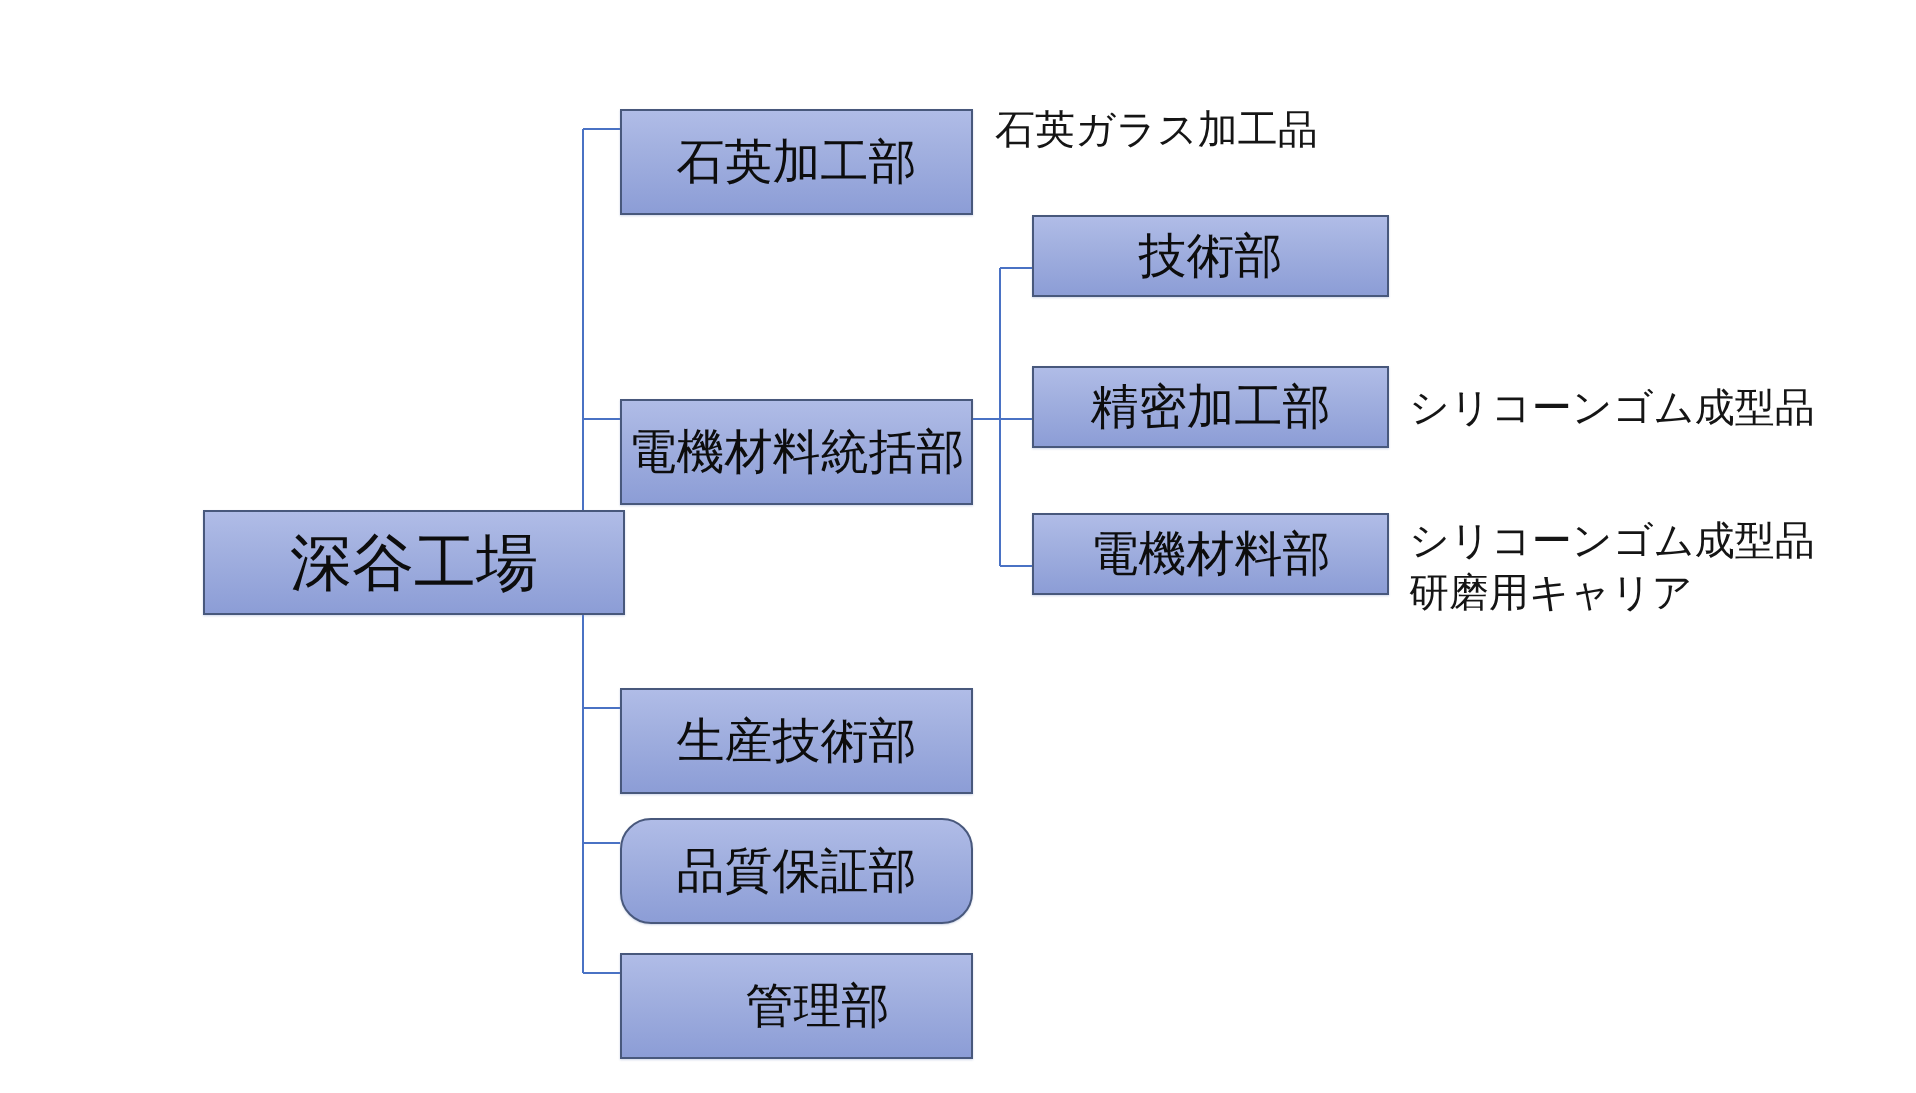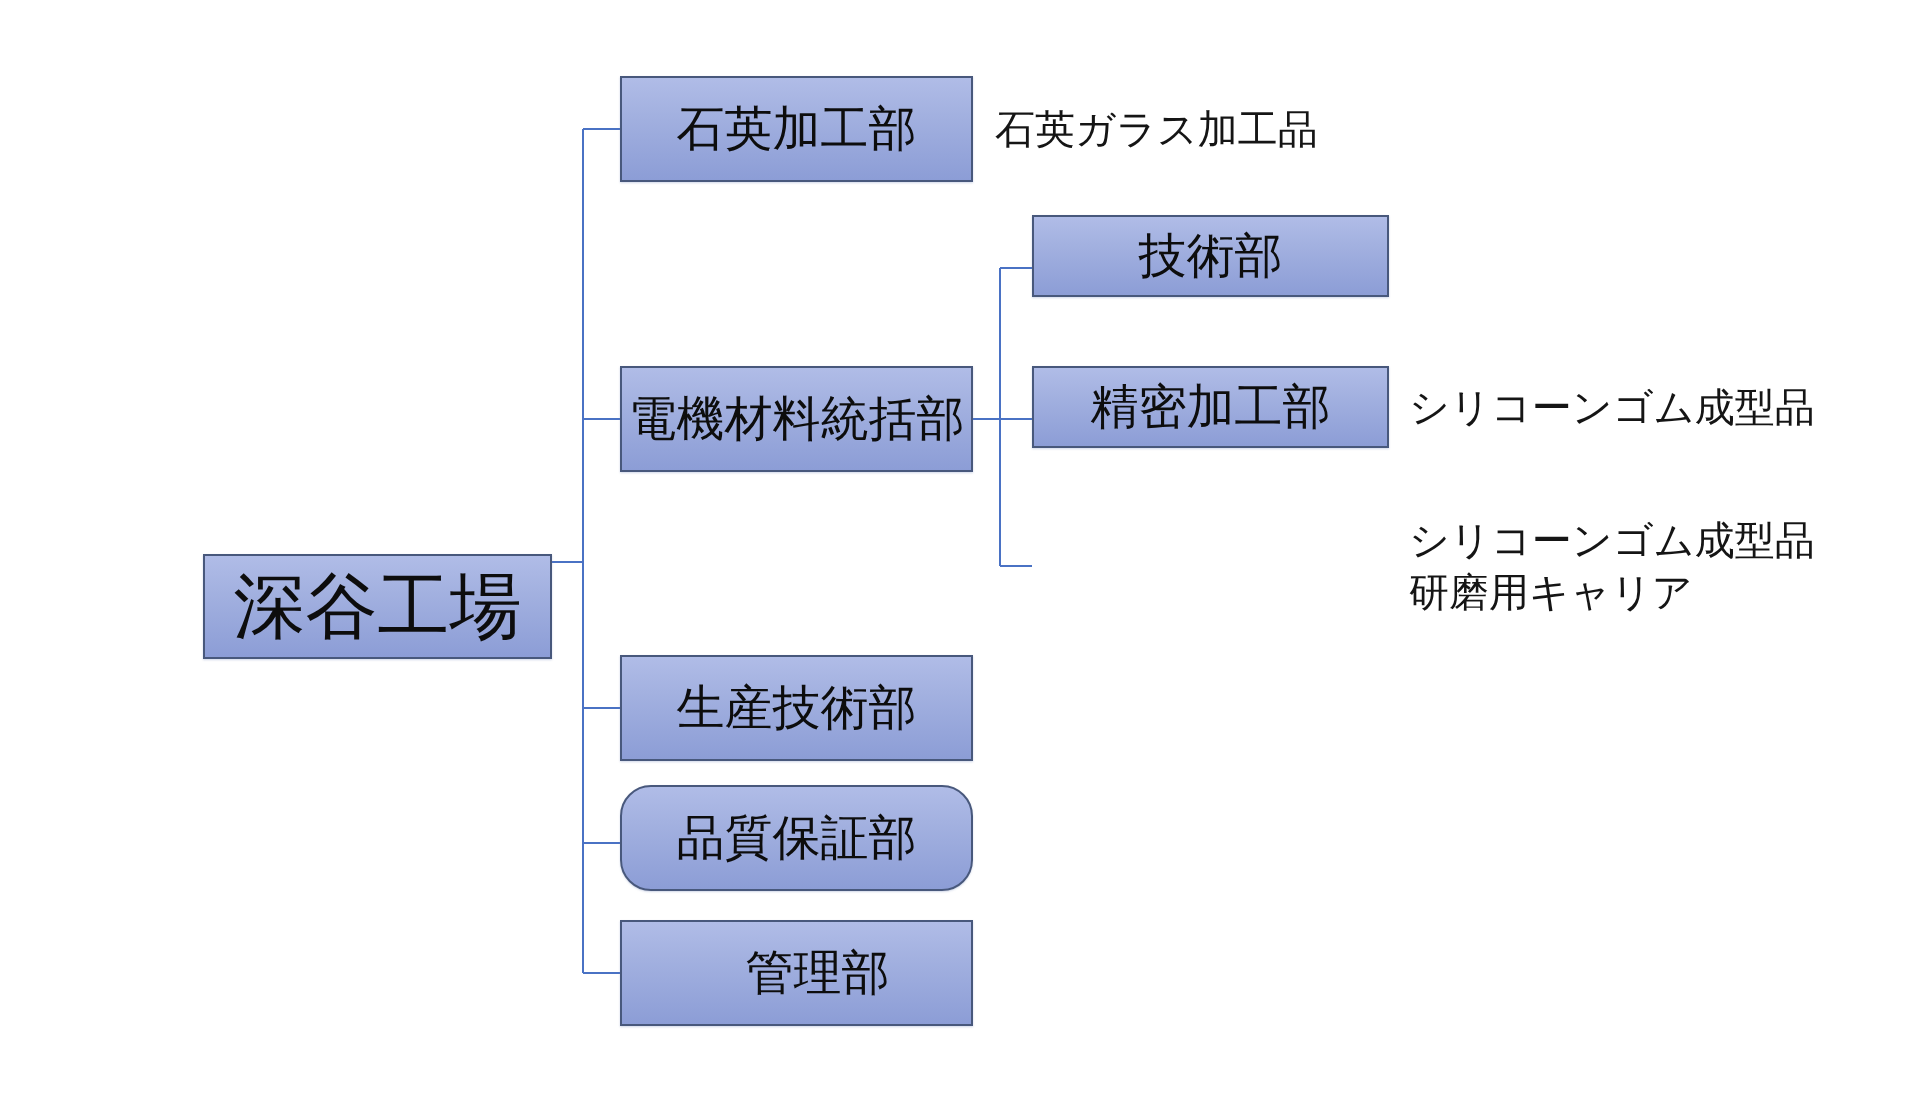--- a/index.html
+++ b/index.html
@@ -29,28 +29,28 @@
     background: linear-gradient(180deg, #b0bce7 0%, #a3b1e0 35%, #8c9dd6 100%);
     display: flex;
     align-items: center;
     justify-content: center;
     color: #0d0d0d;
     text-align: center;
     box-shadow: 0 1px 2px rgba(120,140,190,0.35);
   }
   .box-root {
     left: 203px; top: 510px;
-    width: 349px; height: 105px;
-    font-size: 72px;
-    margin-top: 44px;
+    width: 422px; height: 105px;
+    font-size: 62px;
   }
   .box-l2 {
     left: 620px;
     width: 353px; height: 106px;
     font-size: 48px;
+    margin-top: 33px;
   }
   .box-l3 {
     left: 1032px;
     width: 357px; height: 82px;
     font-size: 48px;
   }
   .note {
     position: absolute;
     color: #151515;
     font-size: 40px;
@@ -111,20 +111,23 @@
   </div>
 
   <div class="box box-l3" style="top:215px;">
     <span class="label">技術部</span>
   </div>
 
   <div class="box box-l3" style="top:366px;font-family:Liberation Mono, monospace;">
     <span class="label">精密加工部</span>
   </div>
 
+  <div class="box box-l3" style="top:513px;">
+    <span class="label">電機材料部</span>
+  </div>
 
   <div class="note" style="left:995px; top:129px;">石英ガラス加工品</div>
 
   <div class="note" style="left:1409px; top:407px;">シリコーンゴム成型品</div>
 
   <div class="note" style="left:1409px; top:566px;">シリコーンゴム成型品
 研磨用キャリア</div>
 
 </div>
 

